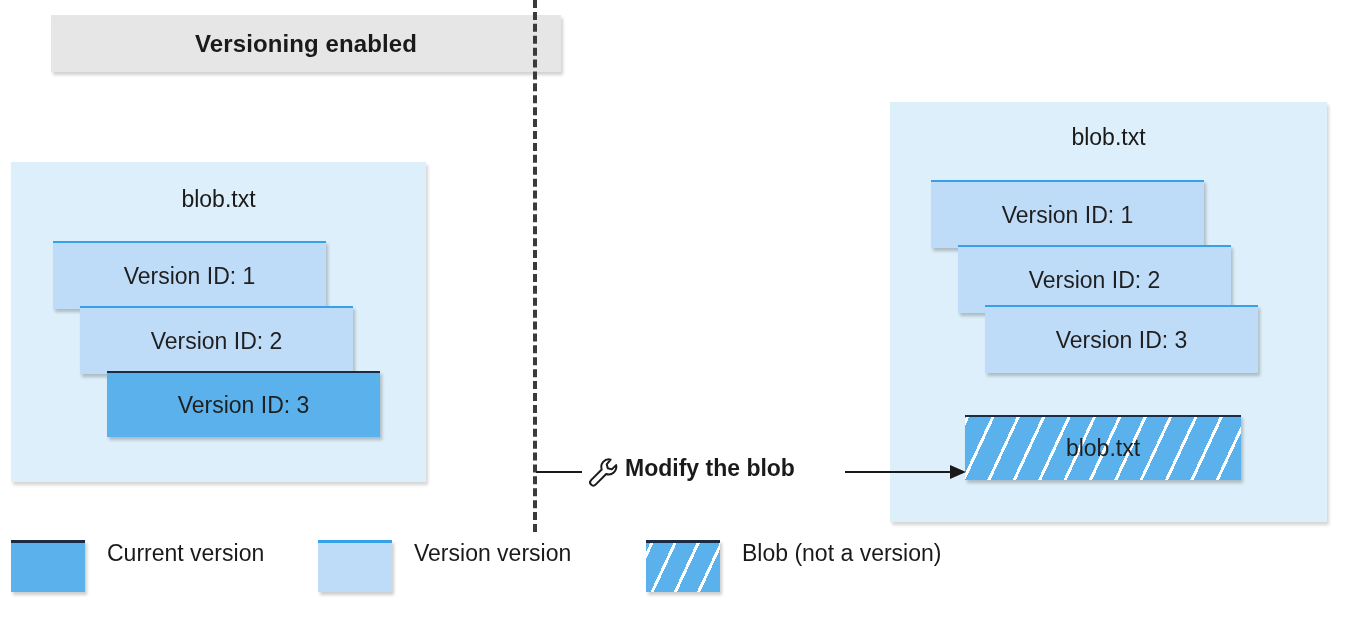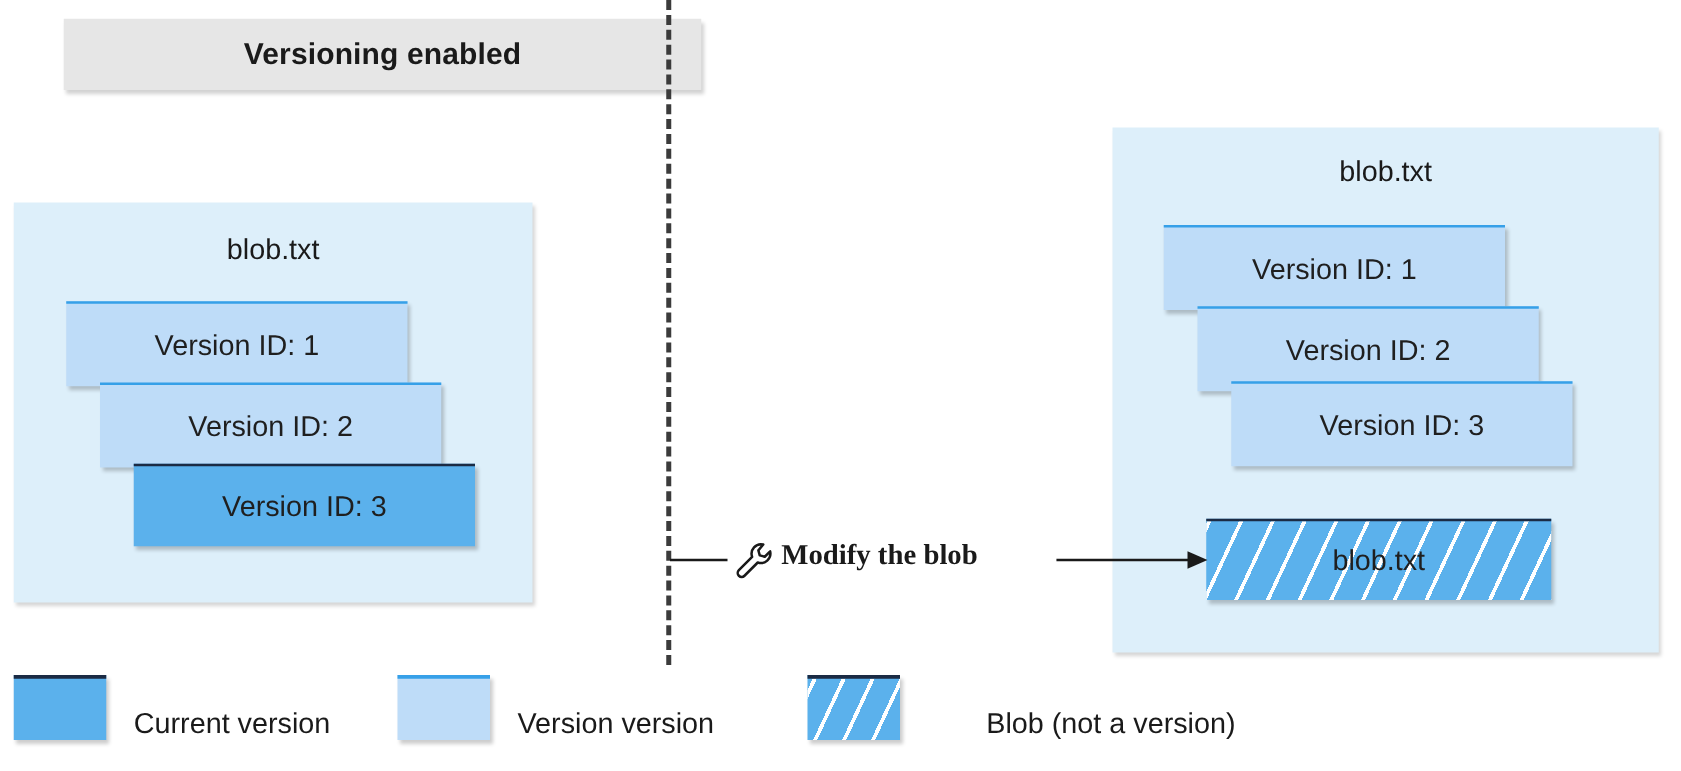--- a/index.html
+++ b/index.html
@@ -120,24 +120,23 @@
   #right-blob { left: 965px; top: 415px; width: 276px; height: 65px; }
   .hatched-label {
     position: relative;
     z-index: 2;
   }
 
   
   #modify-row {
     position: absolute;
     left: 534px;
-    top: 424px;
+    top: 448px;
     width: 432px;
     height: 48px;
-    font-family: Liberation Serif, serif;
   }
   #modify-line-left {
     position: absolute;
     left: 2px;
     top: 23px;
     width: 46px;
     height: 2px;
     background: #1a1a1a;
   }
   #wrench-icon {
@@ -169,21 +168,21 @@
     position: absolute;
     left: 0;
     top: 540px;
     width: 1345px;
     height: 70px;
   }
   .legend-item {
     position: absolute;
     top: 0;
     display: flex;
-    align-items: flex-end;
+    align-items: flex-start;
   }
   .legend-swatch {
     width: 74px;
     height: 52px;
     box-sizing: border-box;
     box-shadow: 2px 3px 3px rgba(0,0,0,0.2);
     flex: 0 0 auto;
   }
   .legend-swatch.current {
     background: #5bb1ec;
@@ -205,21 +204,21 @@
     border-top: 3px solid #1b2b44;
   }
   .legend-label {
     margin-left: 22px;
     font-size: 23px;
     color: #1a1a1a;
     white-space: nowrap;
   }
   #legend-item-0 { left: 11px;  }
   #legend-item-1 { left: 318px; }
-  #legend-item-2 { left: 646px; gap: 47px; }
+  #legend-item-2 { left: 646px; }
 </style>
 </head>
 <body>
 
 <div id="canvas">
 
   <div id="header-left" class="col-header">
     <span>Versioning enabled</span>
   </div>
 

